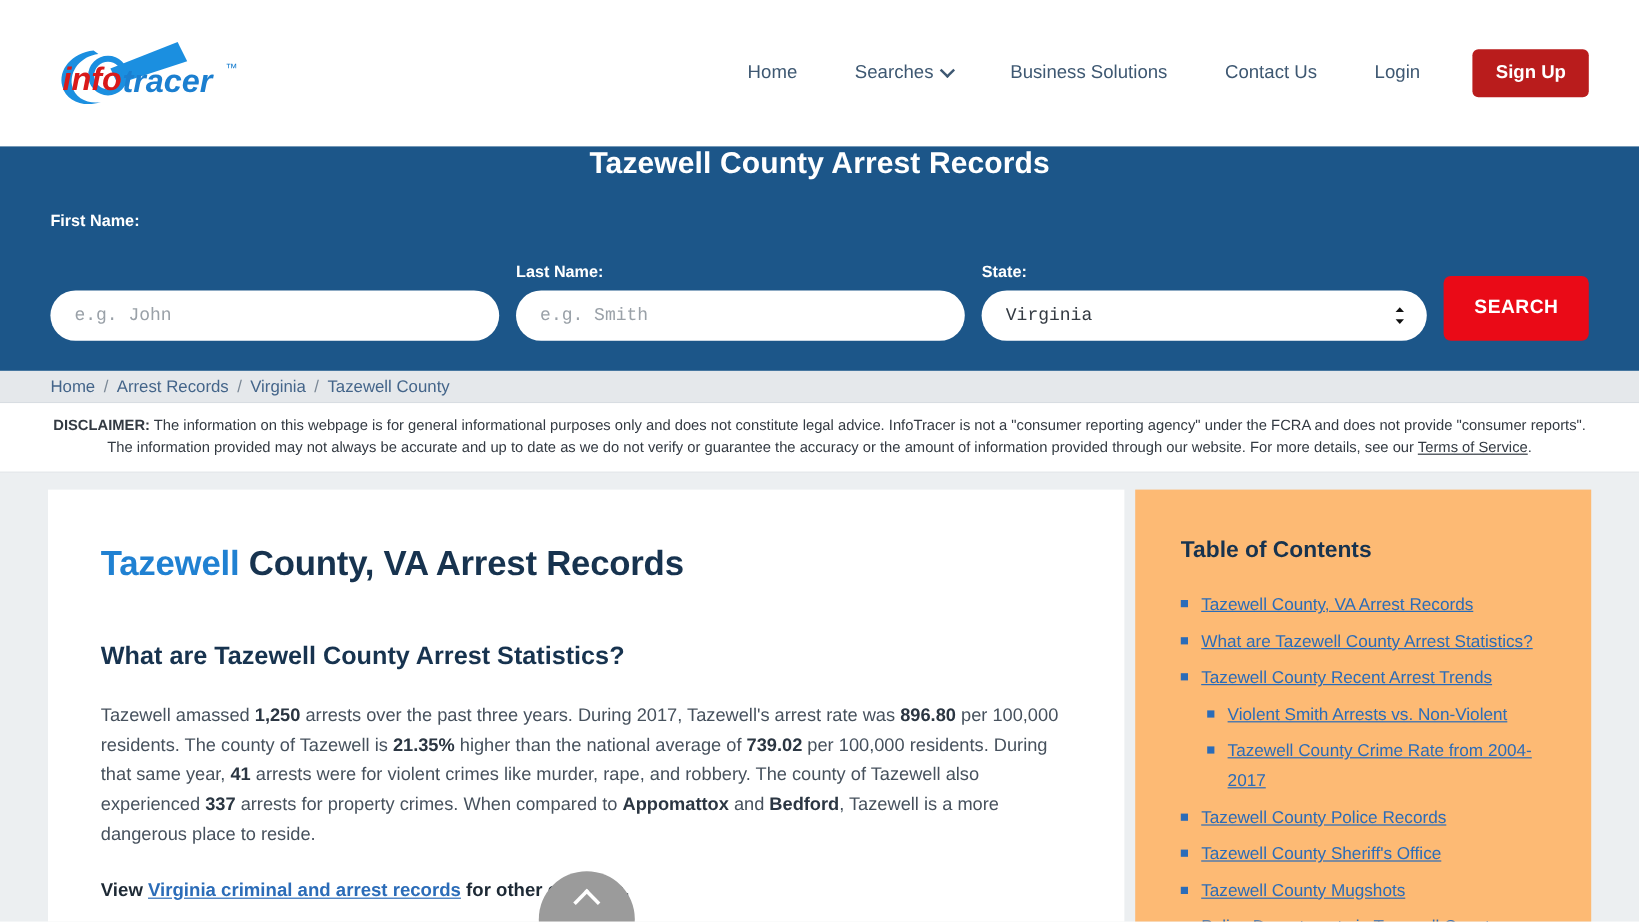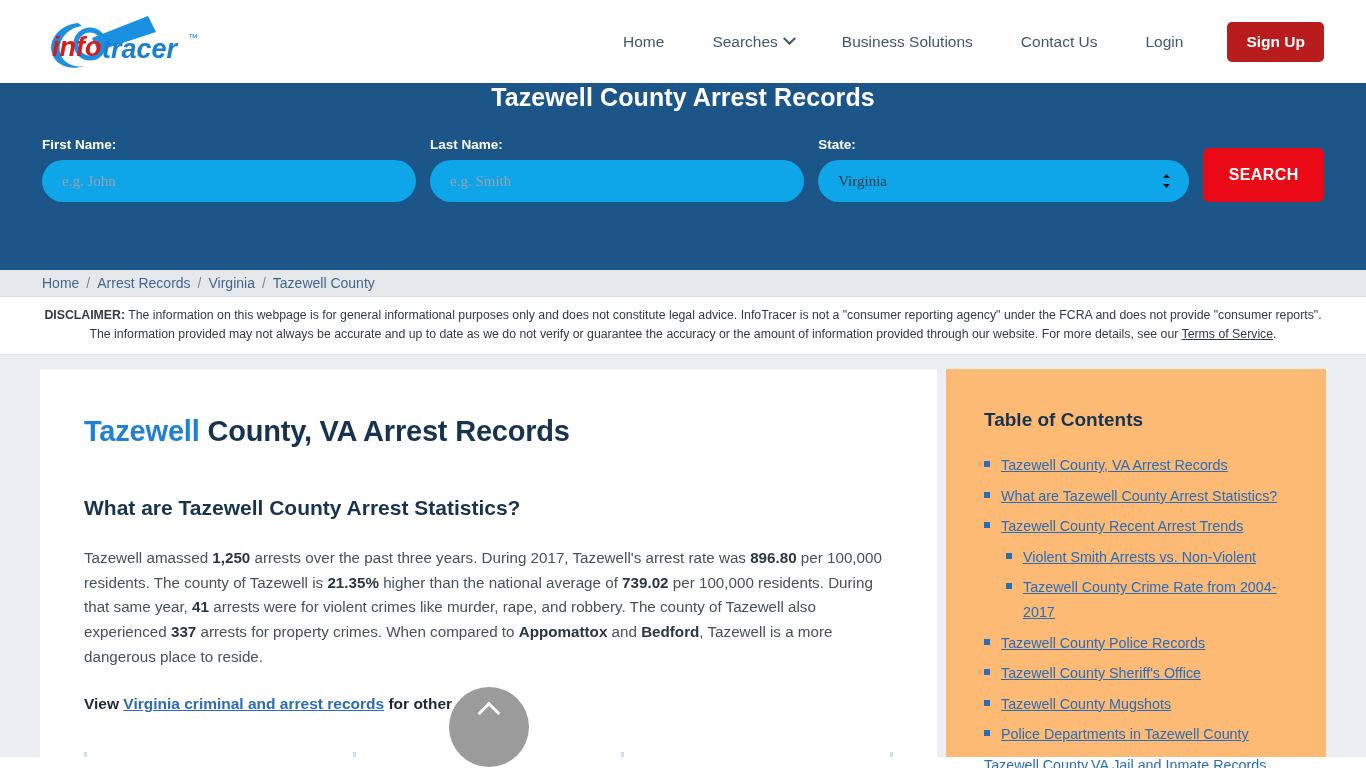--- a/index.html
+++ b/index.html
@@ -5,21 +5,21 @@
   * { box-sizing: border-box; margin: 0; padding: 0; }
   html, body {
     width: 1366px; height: 768px;
     font-family: "Liberation Sans", sans-serif;
     background: #ffffff;
     overflow: hidden;
   }
 
   
   .site-header {
-    height: 83px;
+    height: 122px;
     background: #ffffff;
     display: flex;
     align-items: center;
     justify-content: space-between;
     padding: 0 42px 0 40px;
     position: relative;
   }
   .logo-wrap { display: flex; align-items: center; height: 60px; width: 190px; }
   .logo-svg { display: block; }
 
@@ -69,38 +69,38 @@
     text-align: center;
     letter-spacing: 0.1px;
   }
   .search-row {
     display: flex;
     align-items: flex-end;
     gap: 14px;
     margin-top: 25px;
   }
   .field { display: flex; flex-direction: column; }
-  .field-first { width: 378px; }
+  .field-first { width: 378px; gap: 43px; }
   .field-last  { width: 378px; }
   .field-state { width: 375px; }
   .field-label {
     color: #ffffff;
     font-size: 13.5px;
     font-weight: bold;
     margin-bottom: 8px;
   }
   .text-input, .state-select {
     height: 42px;
     border-radius: 21px;
     border: none;
     padding: 0 20px;
     font-size: 15px;
-    font-family: Liberation Serif, serif;
+    font-family: Liberation Mono, monospace;
     color: #333a42;
-    background: #0ea5e9;
+    background: #ffffff;
     width: 100%;
     outline: none;
   }
   .text-input::placeholder { color: #9aa1a8; }
   .state-wrap { position: relative; width: 100%; }
   .state-select {
     appearance: none;
     -webkit-appearance: none;
     padding-right: 42px;
     cursor: pointer;

